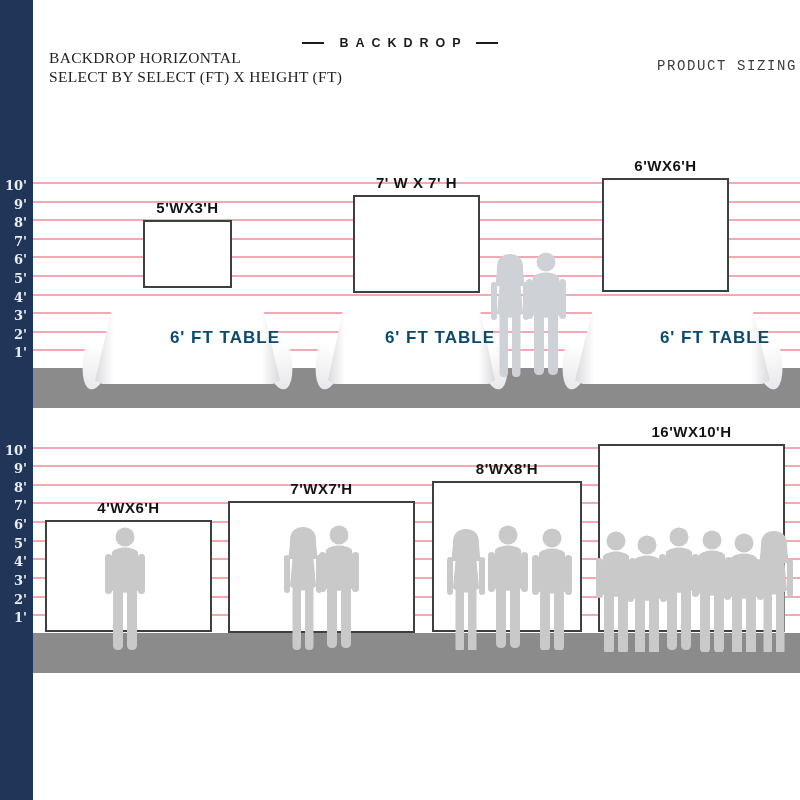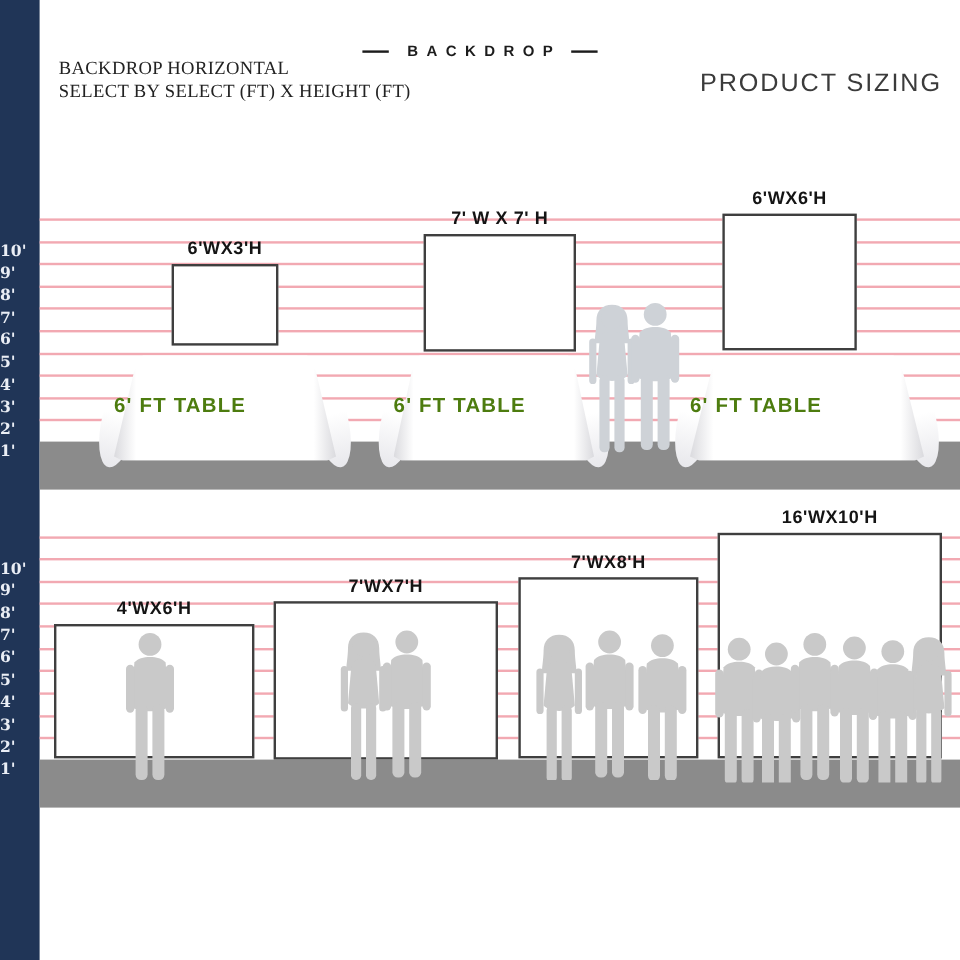--- a/index.html
+++ b/index.html
@@ -4,56 +4,56 @@
 <style>
   :root{
     --navy:#203557; --pink:#f09aa4; --floor:#8b8b8b; --sil:#c9c9c9;
     --sil-light:#ced2d7; --bdr:#3f3f3f; --text:#1d1d1f;
   }
   html,body{margin:0;padding:0;background:#fff;}
   .canvas{position:relative;width:800px;height:800px;background:#fff;overflow:hidden;
           font-family:"Liberation Sans",sans-serif;color:var(--text);}
   
   .ruler-bar{position:absolute;left:0;top:0;width:33px;height:800px;background:var(--navy);}
-  .ruler-label{position:absolute;left:0;width:27px;text-align:left;height:16px;line-height:16px;
-          font-family:"DejaVu Serif",serif;font-size:13px;font-weight:600;color:#eaeef5;z-index:3;margin-top:24px;}
+  .ruler-label{position:absolute;left:0;width:27px;text-align:right;height:16px;line-height:16px;
+          font-family:"DejaVu Serif",serif;font-size:13px;font-weight:600;color:#eaeef5;z-index:3;}
   
   .rline{position:absolute;left:33px;width:767px;height:2px;background:var(--pink);opacity:.85;z-index:1;}
   
   .floor{position:absolute;left:33px;width:767px;height:40px;background:var(--floor);z-index:2;}
   
   .note{position:absolute;left:49px;top:48px;font-family:"Liberation Serif",serif;
         font-size:15.5px;line-height:19px;color:#222;letter-spacing:.3px;z-index:5;}
   .brand{position:absolute;left:280px;top:34px;width:240px;text-align:center;z-index:5;}
   .brand-name{font-family:"DejaVu Serif",serif;font-weight:700;font-size:48px;line-height:50px;
         letter-spacing:-1px;color:#101010;}
   .brand-sub{margin-top:2px;display:flex;align-items:center;justify-content:center;gap:8px;}
   .brand-sub .dash{width:22px;height:2px;background:#1c1c1c;}
   .brand-sub .sub-text{font-size:12.5px;letter-spacing:7px;color:#1c1c1c;font-weight:600;
         text-indent:7px;white-space:nowrap;}
-  .page-title{position:absolute;right:15px;top:58px;font-size:21px;letter-spacing:1.6px;
-        color:#3b3b3b;z-index:5;}
+  .page-title{position:absolute;right:3px;top:58px;font-size:14px;letter-spacing:1.6px;
+        color:#3b3b3b;z-index:5;font-family:Liberation Mono, monospace;}
   
   .bd{position:absolute;z-index:4;}
   .bd-label{height:20px;line-height:20px;text-align:center;font-size:15px;font-weight:600;
         letter-spacing:.5px;color:#141414;white-space:nowrap;}
   .bd-frame{position:absolute;left:0;right:0;top:22px;bottom:0;background:#fff;
         border:2px solid var(--bdr);box-sizing:border-box;}
   
   .table{position:absolute;top:296px;height:88px;z-index:5;}
   .cloth{position:absolute;inset:0;background:linear-gradient(90deg,#dadade 0%,#fff 10%,#fff 90%,#dadade 100%);
         clip-path:polygon(13% 0,87% 0,91% 16%,100% 96%,96% 100%,4% 100%,0 96%,9% 16%);
         border-radius:10px 10px 0 0;z-index:2;}
   .drape{position:absolute;bottom:-6px;width:30px;height:56px;z-index:1;
         background:linear-gradient(180deg,#fff 20%,#e8e8ec 100%);
         border-radius:45% 45% 55% 55% / 18% 18% 82% 82%;}
   .drape.l{left:-13px;transform:rotate(14deg);}
   .drape.r{right:-13px;transform:rotate(-14deg);}
-  .table-label{position:absolute;left:0;right:0;top:32px;text-align:left;font-size:17px;
-        font-weight:600;letter-spacing:1px;color:#4d7c0f;z-index:3;}
+  .table-label{position:absolute;left:0;right:0;top:32px;text-align:right;font-size:17px;
+        font-weight:600;letter-spacing:1px;color:#0c4a6e;z-index:3;}
   
   .people{position:absolute;z-index:6;fill:var(--sil);}
   .people.light{fill:var(--sil-light);}
   .defs{position:absolute;width:0;height:0;overflow:hidden;}
 </style>
 </head>
 <body>
 
 <div class="canvas">
 
@@ -137,28 +137,28 @@
   <div class="rline" style="top:540px"></div>
   <div class="rline" style="top:558px"></div>
   <div class="rline" style="top:577px"></div>
   <div class="rline" style="top:596px"></div>
   <div class="rline" style="top:614px"></div>
 
   <div class="floor" style="top:368px"></div>
   <div class="floor" style="top:633px"></div>
 
   <div class="bd" style="left:143px;top:198px;width:89px;height:90px">
-    <div class="bd-label">6'WX3'H</div>
+    <div class="bd-label">5'WX3'H</div>
     <div class="bd-frame"></div>
   </div>
   <div class="bd" style="left:353px;top:173px;width:127px;height:120px">
     <div class="bd-label">7' W X 7' H</div>
     <div class="bd-frame"></div>
   </div>
-  <div class="bd" style="left:602px;top:156px;width:112px;height:136px">
+  <div class="bd" style="left:602px;top:156px;width:127px;height:136px">
     <div class="bd-label">6'WX6'H</div>
     <div class="bd-frame"></div>
   </div>
 
   <div class="table" style="left:95px;width:185px">
     <div class="drape l"></div>
     <div class="drape r"></div>
     <div class="cloth"></div>
     <div class="table-label">6' FT TABLE</div>
   </div>
@@ -182,21 +182,21 @@
 
   <div class="bd" style="left:45px;top:498px;width:167px;height:134px">
     <div class="bd-label">4'WX6'H</div>
     <div class="bd-frame"></div>
   </div>
   <div class="bd" style="left:228px;top:479px;width:187px;height:154px">
     <div class="bd-label">7'WX7'H</div>
     <div class="bd-frame"></div>
   </div>
   <div class="bd" style="left:432px;top:459px;width:150px;height:173px">
-    <div class="bd-label">7'WX8'H</div>
+    <div class="bd-label">8'WX8'H</div>
     <div class="bd-frame"></div>
   </div>
   <div class="bd" style="left:598px;top:422px;width:187px;height:210px">
     <div class="bd-label">16'WX10'H</div>
     <div class="bd-frame"></div>
   </div>
 
   <svg class="people" style="left:103px;top:526px" width="44" height="126" viewBox="0 0 44 126">
     <use href="#sil-man" x="0" y="0"></use>
   </svg>

